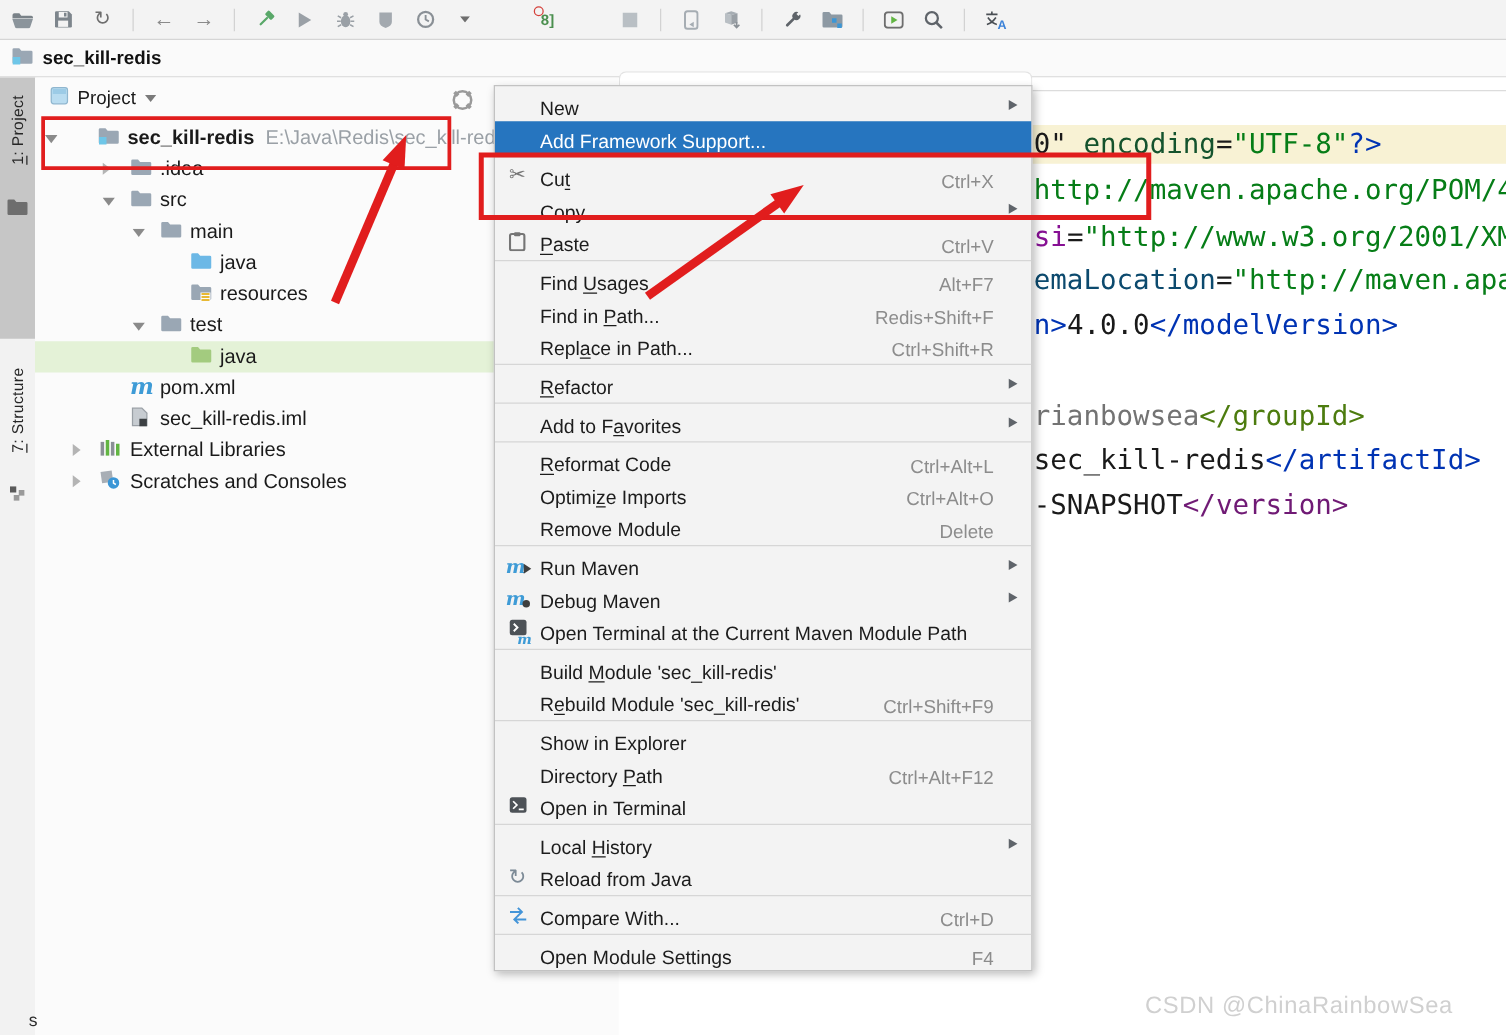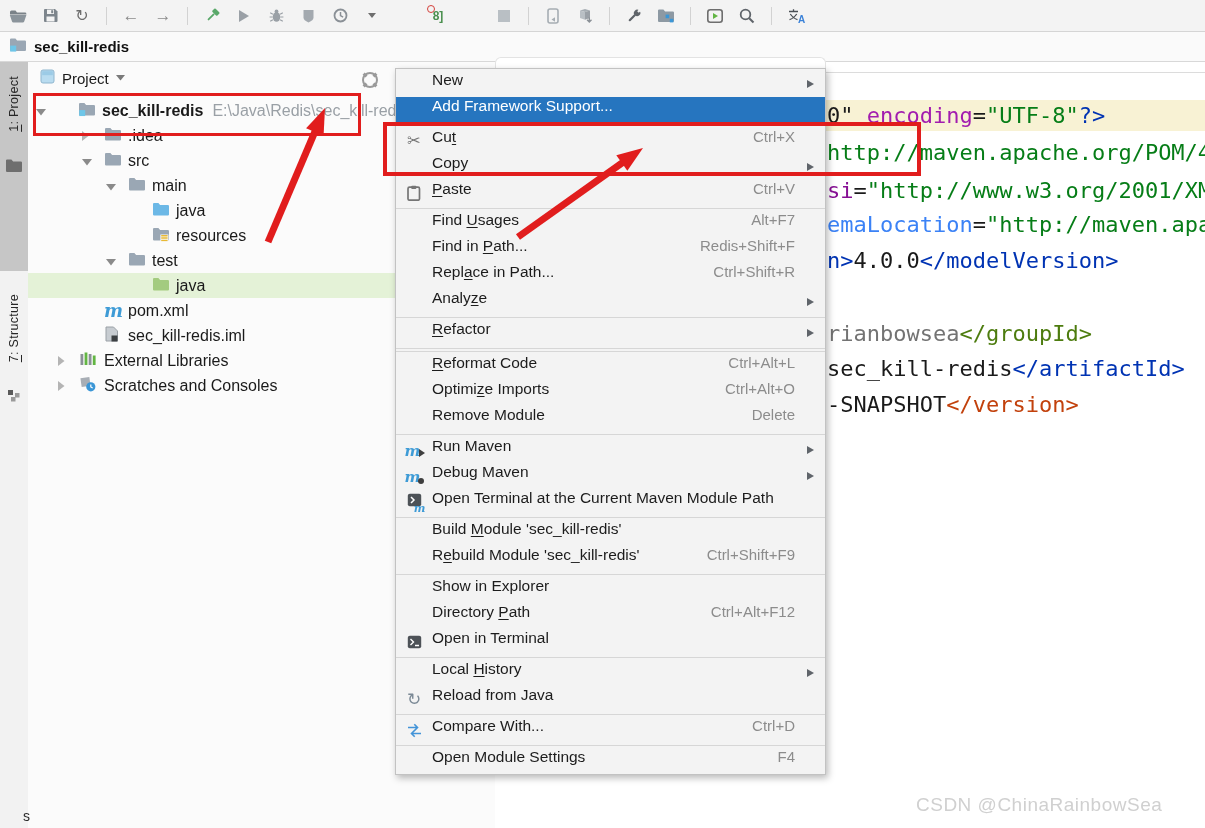--- a/index.html
+++ b/index.html
@@ -35,21 +35,21 @@
   .tr-path{color:#9aa0a6;margin-left:9px;font-weight:400}
   
   .editor{position:absolute;left:824px;top:62px;width:381px;height:766px;background:#fff}
   .ed-topline{position:absolute;left:824px;top:72px;width:381px;height:1px;background:#dcdcdc}
   .ed-current{position:absolute;left:824px;top:100px;width:381px;height:31px;background:#f8f2d4}
   .white-strip{position:absolute;left:495px;top:57px;width:329px;height:11px;background:#fff;border-radius:6px 6px 0 0;border:1px solid #e3e3e3;border-bottom:none}
   .code-line{position:absolute;left:827px;font-family:"DejaVu Sans Mono",monospace;font-size:22px;line-height:30px;white-space:pre}
   
   .menu{position:absolute;left:395px;top:68px;width:429px;background:#f3f3f3;border:1px solid #c2c2c2;
         box-shadow:2px 3px 7px rgba(0,0,0,.28);padding-top:2px;z-index:10}
-  .mi{position:relative;height:26px;display:flex;align-items:flex-start;padding-left:36px;padding-right:10px;
+  .mi{position:relative;height:26px;display:flex;align-items:flex-end;padding-left:36px;padding-right:10px;
       font-size:15.5px;color:#1c1c1c}
   .mi .ic{position:absolute;left:7px;top:50%;transform:translateY(-50%);width:22px;height:20px;
           display:flex;align-items:center;justify-content:center}
   .mi .sc{margin-left:auto;margin-right:20px;color:#8c8c8c;font-size:15px}
   .mi .sub{position:absolute;right:11px;top:50%;transform:translateY(-50%);width:0;height:0;
            border-left:7px solid #5f646a;border-top:4.5px solid transparent;border-bottom:4.5px solid transparent}
   .mi.sel{background:#2675bf;color:#fff}
   .mi.dis{color:#a2a2a2}
   .mi u{text-underline-offset:2px}
   .msep{height:1px;background:#d6d6d6;margin:2px 0}
@@ -340,28 +340,28 @@
         <span class="tr-label" style="left:76px">Scratches and Consoles</span>
       </div>
     </div>
 </div>
 
 <div class="editor"></div>
 <div class="ed-topline"></div>
 <div class="ed-current"></div>
 <div class="white-strip"></div>
 <div id="editor-lines">
-    <div class="code-line" style="top:101px"><span style="color:#1a1a1a">0" </span><span style="color:#a21caf">encoding</span><span style="color:#1a1a1a">=</span><span style="color:#067d17">"UTF-8"</span><span style="color:#0033b3">?&gt;</span></div>
+    <div class="code-line" style="top:101px"><span style="color:#1a1a1a">0" </span><span style="color:#14532d">encoding</span><span style="color:#1a1a1a">=</span><span style="color:#067d17">"UTF-8"</span><span style="color:#0033b3">?&gt;</span></div>
     <div class="code-line" style="top:138px"><span style="color:#067d17">http://maven.apache.org/POM/4</span></div>
     <div class="code-line" style="top:176px"><span style="color:#871094">si</span><span style="color:#1a1a1a">=</span><span style="color:#067d17">"http://www.w3.org/2001/XM</span></div>
-    <div class="code-line" style="top:210px"><span style="color:#3b82f6">emaLocation</span><span style="color:#1a1a1a">=</span><span style="color:#067d17">"http://maven.apac</span></div>
+    <div class="code-line" style="top:210px"><span style="color:#0c4a6e">emaLocation</span><span style="color:#1a1a1a">=</span><span style="color:#067d17">"http://maven.apac</span></div>
     <div class="code-line" style="top:246px"><span style="color:#0033b3">n&gt;</span><span style="color:#1a1a1a">4.0.0</span><span style="color:#0033b3">&lt;/modelVersion&gt;</span></div>
     <div class="code-line" style="top:319px"><span style="color:#737373">rianbowsea</span><span style="color:#4d7c0f">&lt;/groupId&gt;</span></div>
     <div class="code-line" style="top:354px"><span style="color:#1a1a1a">sec_kill-redis</span><span style="color:#0033b3">&lt;/artifactId&gt;</span></div>
-    <div class="code-line" style="top:390px"><span style="color:#1a1a1a">-SNAPSHOT</span><span style="color:#c2410c">&lt;/version&gt;</span></div>
+    <div class="code-line" style="top:390px"><span style="color:#1a1a1a">-SNAPSHOT</span><span style="color:#701a75">&lt;/version&gt;</span></div>
   </div>
 
 <div class="menu" id="menu">
     <div class="mi">
       <span>New</span>
       <span class="sub"></span>
     </div>
     <div class="mi sel">
       <span>Add Framework Support...</span>
     </div>
@@ -393,30 +393,30 @@
       <span class="sc">Alt+F7</span>
     </div>
     <div class="mi">
       <span>Find in <u>P</u>ath...</span>
       <span class="sc">Redis+Shift+F</span>
     </div>
     <div class="mi">
       <span>Repl<u>a</u>ce in Path...</span>
       <span class="sc">Ctrl+Shift+R</span>
     </div>
-    <div class="mi">
-      <span>Analy<u>z</u>e</span>
-      <span class="sub"></span>
-    </div>
     <div class="msep"></div>
     <div class="mi">
       <span><u>R</u>efactor</span>
       <span class="sub"></span>
     </div>
     <div class="msep"></div>
+    <div class="mi">
+      <span>Add to F<u>a</u>vorites</span>
+      <span class="sub"></span>
+    </div>
     <div class="msep"></div>
     <div class="mi">
       <span><u>R</u>eformat Code</span>
       <span class="sc">Ctrl+Alt+L</span>
     </div>
     <div class="mi">
       <span>Optimi<u>z</u>e Imports</span>
       <span class="sc">Ctrl+Alt+O</span>
     </div>
     <div class="mi">

